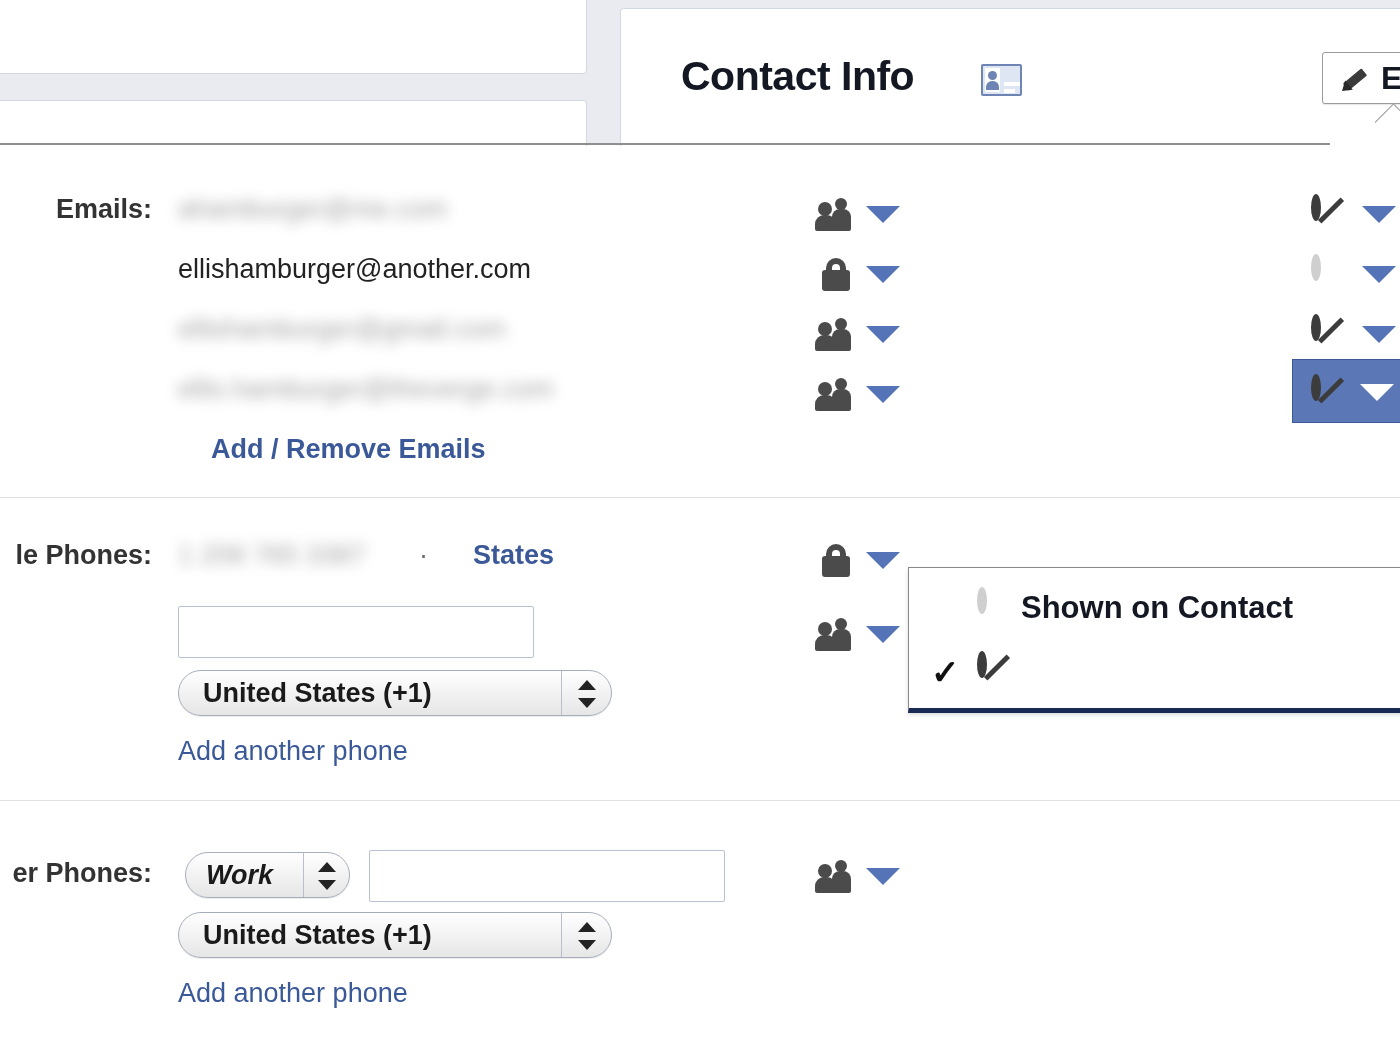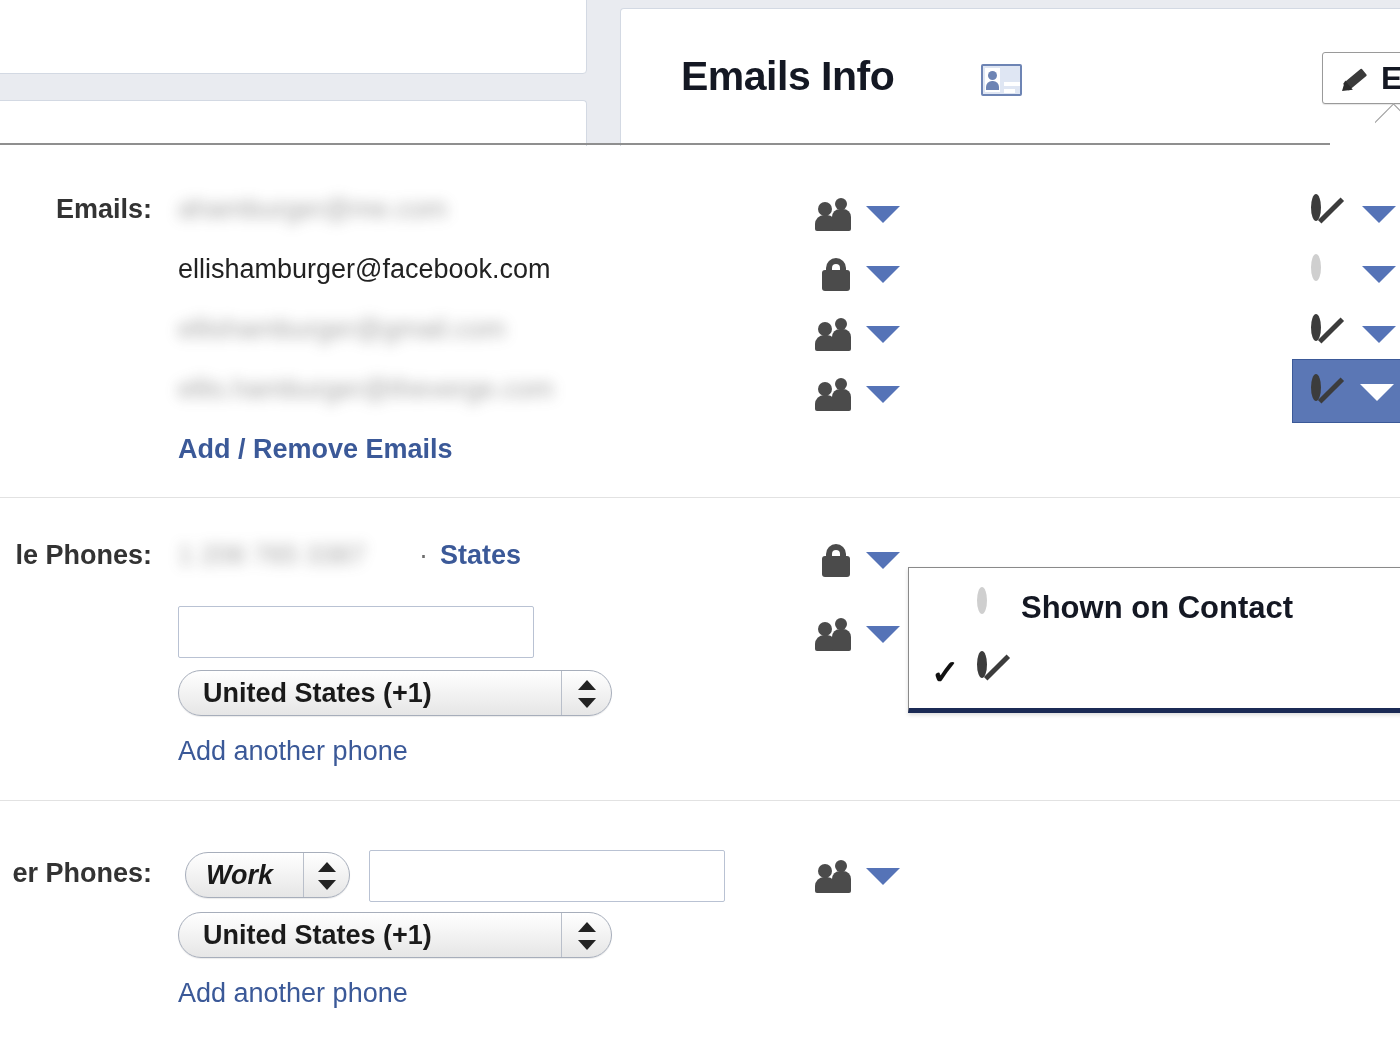--- a/index.html
+++ b/index.html
@@ -74,21 +74,21 @@
   }
   .blur-text{
     filter:blur(7px);
     color:#555;
     opacity:.55;
   }
   .link{
     position:absolute;
     font-size:27px;color:#3b5998;white-space:nowrap;
   }
-  .link.bold{font-weight:bold;}
+  .link.bold{font-weight:bold;margin-left:33px;}
 
   
   .priv-icon{position:absolute;width:40px;height:36px;}
   .ico-friends{position:relative;width:40px;height:36px;}
   .ico-friends .p1{position:absolute;left:0px;top:6px;width:14px;height:14px;border-radius:50%;background:#4b4b4b;}
   .ico-friends .b1{position:absolute;left:-3px;top:19px;width:21px;height:16px;border-radius:9px 9px 2px 2px;background:#4b4b4b;}
   .ico-friends .p2{position:absolute;left:17px;top:2px;width:12px;height:12px;border-radius:50%;background:#4b4b4b;}
   .ico-friends .b2{position:absolute;left:14px;top:13px;width:19px;height:22px;border-radius:8px 8px 2px 2px;background:#4b4b4b;}
   .ico-lock{position:relative;width:40px;height:36px;}
   .ico-lock .shk{position:absolute;left:8px;top:2px;width:20px;height:20px;border:6px solid #4b4b4b;border-bottom:none;border-radius:10px 10px 0 0;box-sizing:border-box;}
@@ -137,21 +137,21 @@
 </head>
 <body>
 
 <div id="root">
 
   <div class="chrome">
     <div class="panel-left-top"></div>
     <div class="panel-left-bot"></div>
 
     <div class="panel-right">
-      <div class="ci-title" style="left:60px;top:47px;">Emails Info</div>
+      <div class="ci-title" style="left:60px;top:47px;">Contact Info</div>
 
       <div class="ci-card-icon" style="left:360px;top:55px;">
         <span class="cib"></span>
           <span class="cil"></span>
           <span class="cil2"></span>
       </div>
     </div>
 
     <div class="edit-btn">
       <span class="pencil">
@@ -170,21 +170,21 @@
     <div class="row-label" style="left:0px;top:48px;width:152px;">Emails:</div>
 
     <div class="value-text blur-text" style="left:178px;top:48px;">ahamburger@me.com</div>
     <div class="priv-icon" style="left:818px;top:50px;">
       <span class="ico-friends"><i class="p1"></i><i class="b1"></i><i class="p2"></i><i class="b2"></i></span>
     </div>
     <div class="dncaret" style="left:866px;top:60px;"></div>
     <div class="vis-glyph" style="left:1311px;top:53px;"><span class="gl-hidden"></span></div>
     <div class="dncaret" style="left:1362px;top:60px;"></div>
 
-    <div class="value-text" style="left:178px;top:108px;">ellishamburger@facebook.com</div>
+    <div class="value-text" style="left:178px;top:108px;">ellishamburger@another.com</div>
     <div class="priv-icon" style="left:818px;top:110px;">
       <span class="ico-lock"><i class="shk"></i><i class="body"></i></span>
     </div>
     <div class="dncaret" style="left:866px;top:120px;"></div>
     <div class="vis-glyph" style="left:1311px;top:113px;"><span class="gl-shown"></span></div>
     <div class="dncaret" style="left:1362px;top:120px;"></div>
 
     <div class="value-text blur-text" style="left:178px;top:168px;">ellishamburger@gmail.com</div>
     <div class="priv-icon" style="left:818px;top:170px;">
       <span class="ico-friends"><i class="p1"></i><i class="b1"></i><i class="p2"></i><i class="b2"></i></span>

